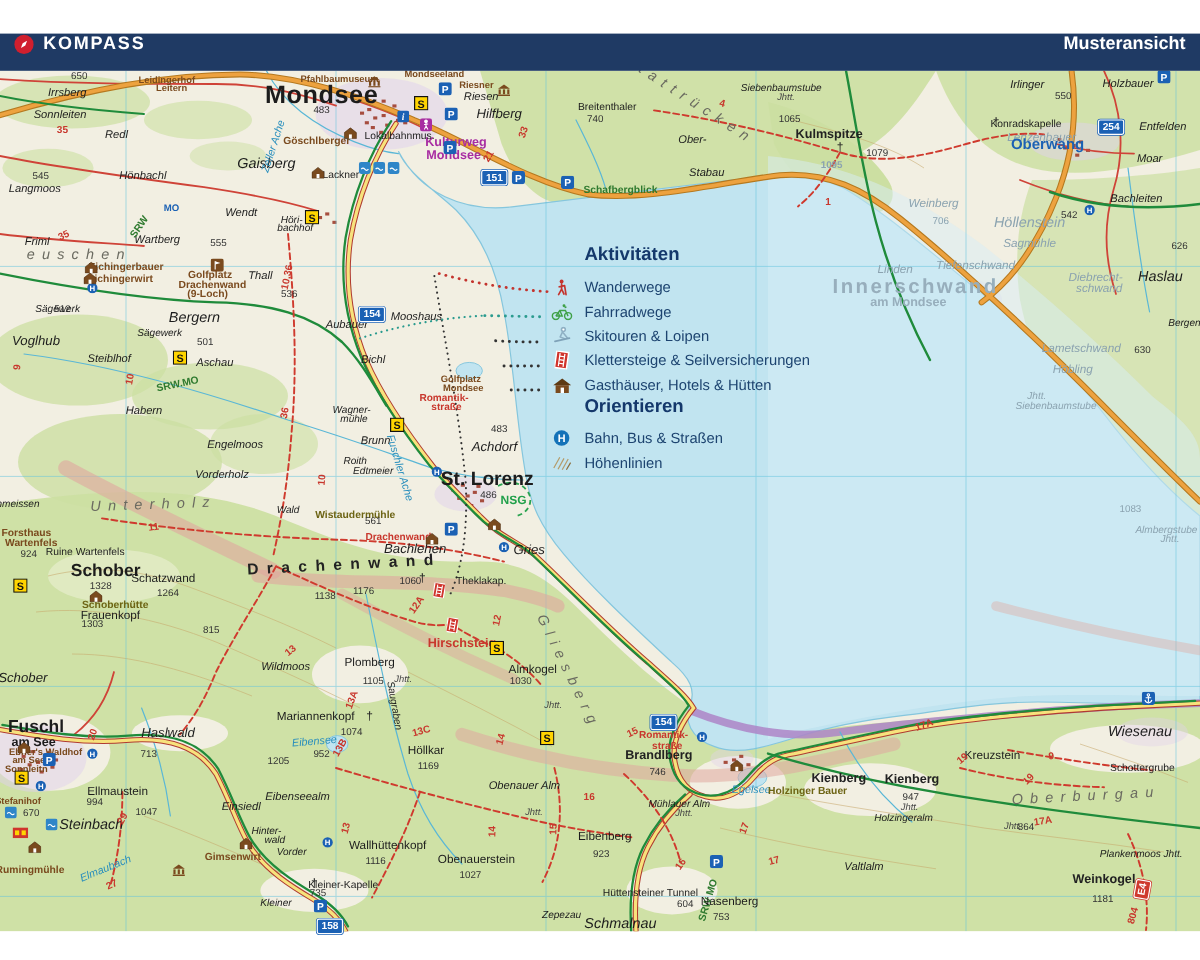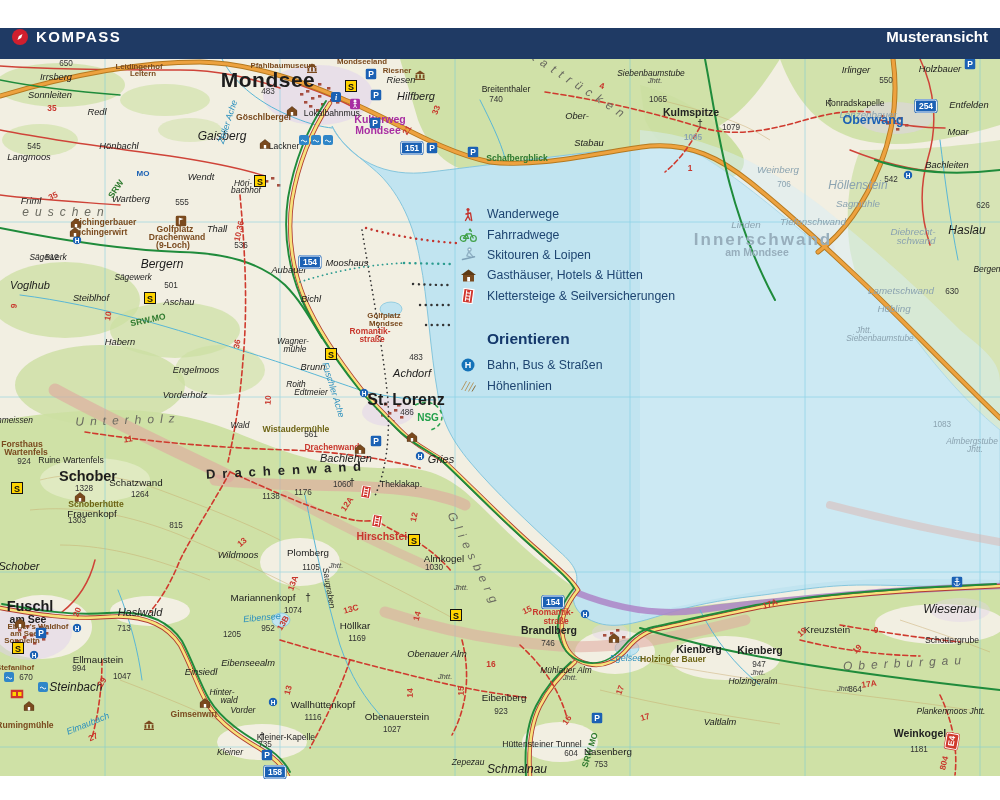--- a/index.html
+++ b/index.html
@@ -810,20 +810,21 @@
           <path d="M3.8,2.3 L8.2,3.6 L3.8,5 Z" fill="#fff"></path>
         </svg></span>
       <span class="micon" style="left: 17px; top: 694px;"><svg width="13" height="9">
           <rect width="13" height="9" fill="#d0342c"></rect>
           <rect x="2" y="2.5" width="3.5" height="4" fill="#ffd400"></rect>
           <rect x="7.5" y="2.5" width="3.5" height="4" fill="#ffd400"></rect>
         </svg></span>
     </div>
 
   <div id="legend">
+    <div class="ltitle">Aktivitäten</div>
     <div id="act-rows">
         <div class="lrow">
           <span class="licn">
             <svg width="16" height="15">
               <g stroke="#c4342e" stroke-width="1.4" stroke-linecap="round" fill="none">
                 <circle cx="8" cy="2.6" r="1.6" fill="#c4342e" stroke="none"></circle>
                 <path d="M8,4.5 L8,9 M8,9 L5.5,13.5 M8,9 L10,13 M6,7 L10.5,6 M10.5,6 L11.7,13.5"></path>
               </g>
             </svg>
           </span>
@@ -850,44 +851,44 @@
                 <circle cx="9.5" cy="2.6" r="1.6" fill="#fff"></circle>
                 <path d="M9,4.2 L6.8,8.8 M6.8,8.8 L10.5,10.2 M9.5,5.5 L13,9.8"></path>
                 <path d="M2.5,12.5 L14.5,9.8" stroke="#7fa2b8" stroke-width="1.5"></path>
               </g>
             </svg>
           </span>
           <span class="llab">Skitouren &amp; Loipen</span>
         </div>
         <div class="lrow">
           <span class="licn">
-            <svg width="17" height="14">
-              <path d="M1,7 L8.5,1.5 L16,7 Z" fill="#5e3a14"></path>
-              <rect x="3" y="7" width="11" height="6.5" fill="#7a4a1e"></rect>
-              <rect x="7.2" y="9" width="2.8" height="4.5" fill="#fff"></rect>
-            </svg>
-          </span>
-          <span class="llab">Gasthäuser, Hotels &amp; Hütten</span>
-        </div>
-        <div class="lrow">
-          <span class="licn">
             <svg width="13" height="16">
               <g transform="rotate(8 6 8)">
                 <rect x="1" y="1" width="10" height="14" fill="#d0342c" stroke="#fff" stroke-width="1.2"></rect>
                 <g stroke="#fff" stroke-width="1">
                   <line x1="4" y1="2.5" x2="4" y2="13.5"></line>
                   <line x1="8" y1="2.5" x2="8" y2="13.5"></line>
                   <line x1="4" y1="5" x2="8" y2="5"></line>
                   <line x1="4" y1="8" x2="8" y2="8"></line>
                   <line x1="4" y1="11" x2="8" y2="11"></line>
                 </g>
               </g>
             </svg>
           </span>
           <span class="llab">Klettersteige &amp; Seilversicherungen</span>
+        </div>
+        <div class="lrow">
+          <span class="licn">
+            <svg width="17" height="14">
+              <path d="M1,7 L8.5,1.5 L16,7 Z" fill="#5e3a14"></path>
+              <rect x="3" y="7" width="11" height="6.5" fill="#7a4a1e"></rect>
+              <rect x="7.2" y="9" width="2.8" height="4.5" fill="#fff"></rect>
+            </svg>
+          </span>
+          <span class="llab">Gasthäuser, Hotels &amp; Hütten</span>
         </div>
       </div>
   </div>
   <div id="legend2">
     <div class="ltitle">Orientieren</div>
     <div id="ori-rows">
         <div class="lrow">
           <span class="licn">
             <svg width="14" height="14">
               <circle cx="7" cy="7" r="6.5" fill="#1472b8"></circle>

